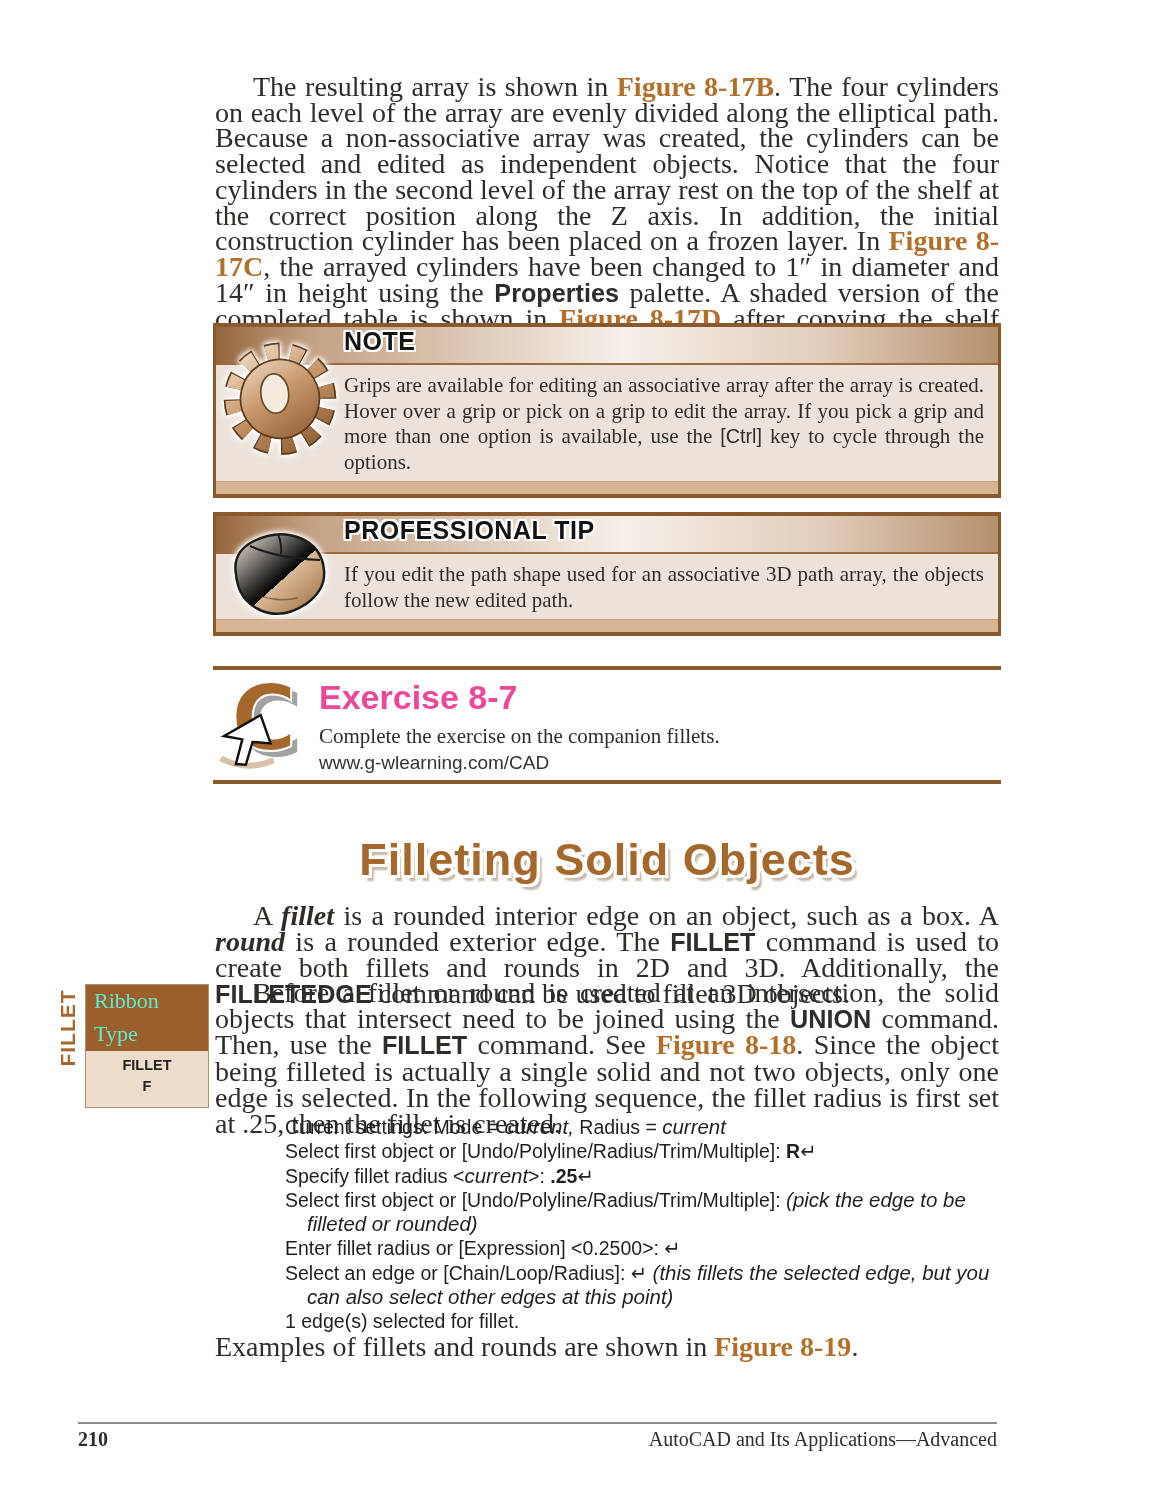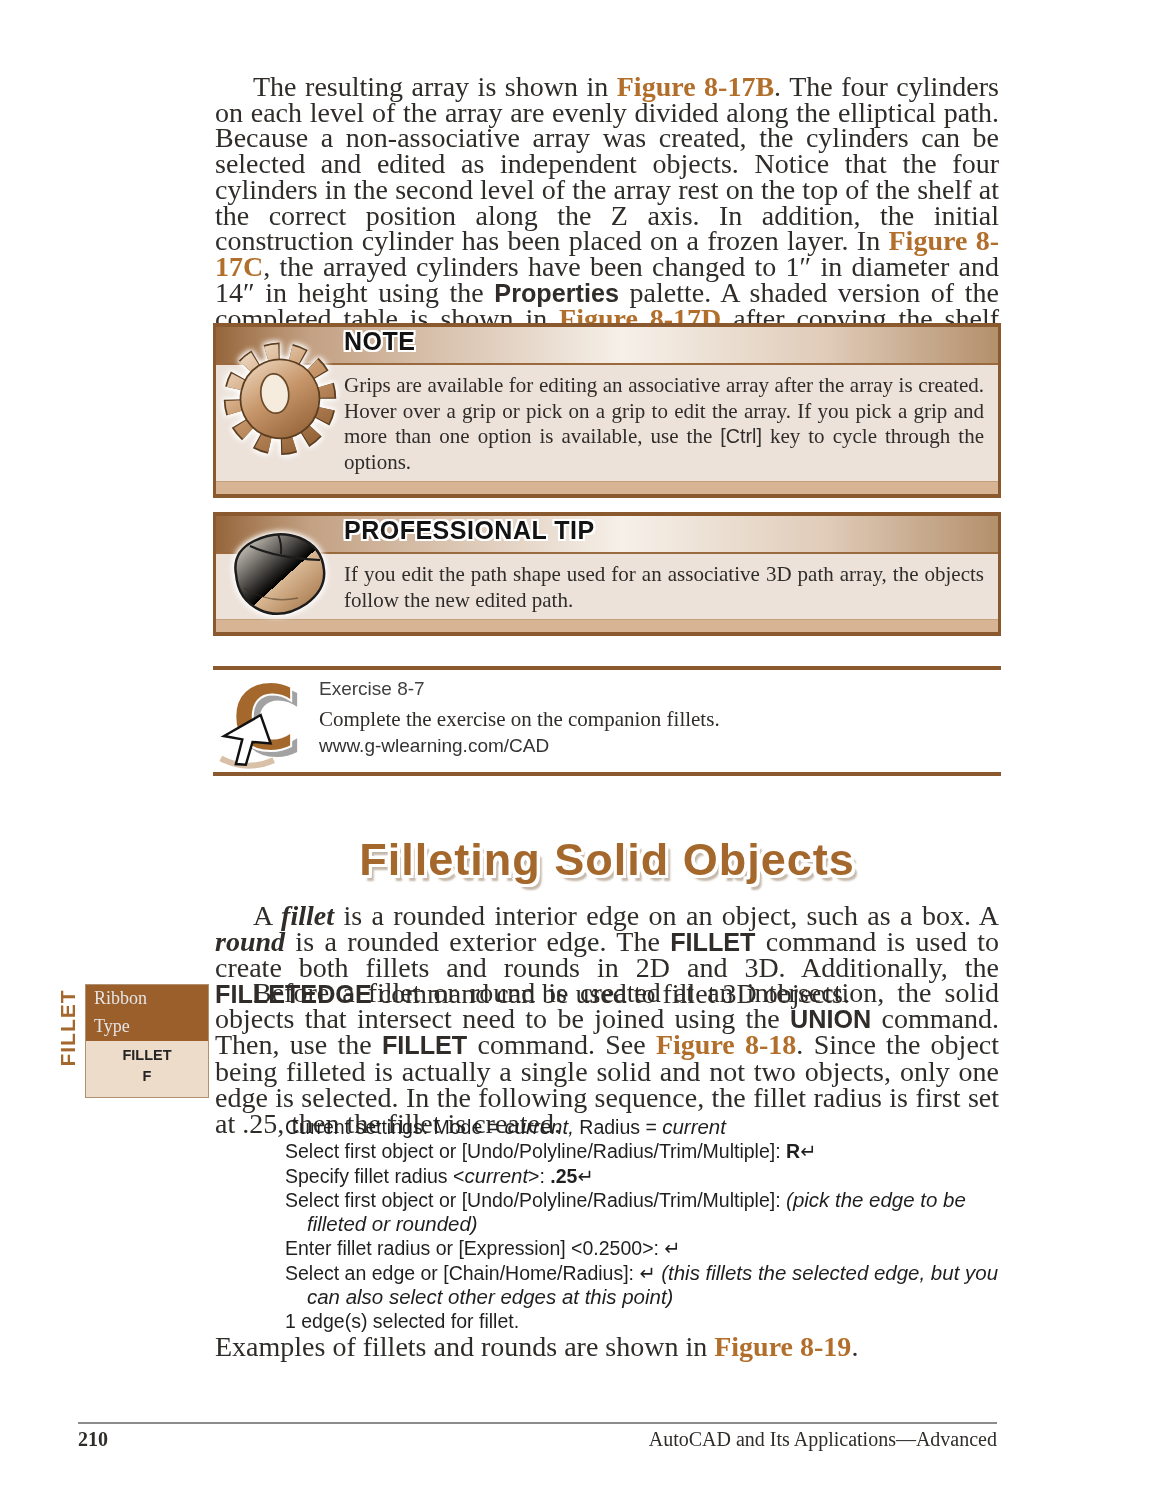--- a/index.html
+++ b/index.html
@@ -32,40 +32,40 @@
      text-shadow:-2px -2px 0 #fff,2px -2px 0 #fff,-2px 2px 0 #fff,2px 2px 0 #fff,
                  -2px 0 0 #fff,2px 0 0 #fff,0 -2px 0 #fff,0 2px 0 #fff;}
   .callout-body{padding:8px 14px 6px 128px;font-size:21px;line-height:25.5px;text-align:justify;}
   .callout-foot{height:12px;background:#d6b494;border-top:1px solid #c4a07c;}
   .callout-icon{position:absolute;filter:drop-shadow(0 0 3px #fff) drop-shadow(0 0 2px #fff);}
 
   
   #exercise{position:absolute;left:213px;top:666px;width:788px;}
   .ex-rule{height:4px;background:#8a5a2e;}
   .ex-inner{position:relative;min-height:102px;padding:8px 0 6px 106px;box-sizing:border-box;}
-  .ex-title{font-family:"Liberation Sans",sans-serif;font-weight:normal;font-size:19px;color:#404040;}
+  .ex-title{font-family:"Liberation Sans",sans-serif;font-weight:bold;font-size:34px;color:#ec4899;}
   .ex-body{font-size:21px;margin-top:7px;}
   .ex-url{font-family:"Liberation Sans",sans-serif;font-size:19px;color:#333;margin-top:3px;}
   .ex-icon{position:absolute;left:0px;top:6px;}
 
   
   #main-title{position:absolute;left:213px;top:834px;width:788px;text-align:center;
      font-family:"Liberation Sans",sans-serif;font-weight:bold;font-size:45px;letter-spacing:1px;
      color:#a5682c;
      text-shadow:-3px -3px 0 #fff,3px -3px 0 #fff,-3px 3px 0 #fff,3px 3px 0 #fff,
                  -3px 0 0 #fff,3px 0 0 #fff,0 -3px 0 #fff,0 3px 0 #fff,
                  5px 6px 2px rgba(150,125,100,.55);}
 
   
   #sidebar{position:absolute;left:52px;top:984px;width:160px;}
   .cmd-tab{position:absolute;left:-26px;top:32px;width:84px;text-align:center;
      transform:rotate(-90deg);font-family:"Liberation Sans",sans-serif;font-weight:bold;
      font-size:21px;letter-spacing:1px;color:#a5682c;}
   .ref-box{margin-left:33px;width:124px;border:1px solid #b09070;box-sizing:border-box;}
-  .ref-header{background:#9a5f2b;color:#e5e5e5;font-size:18px;padding:3px 0 4px 8px;}
+  .ref-header{background:#9a5f2b;color:#5eead4;font-size:22px;padding:3px 0 4px 8px;}
   .ref-body{background:#eddcca;padding:6px 6px 6px 7px;
      font-family:"Liberation Sans",sans-serif;font-weight:bold;font-size:14.5px;color:#242424;}
   .ref-modify{padding-left:15px;}
   .icon-button{width:46px;height:46px;margin:5px auto 2px;border:2px solid #8a8a8a;
      background:linear-gradient(135deg,#ffffff 0%,#e9e9e9 55%,#c9c9c9 100%);
      display:flex;align-items:center;justify-content:center;box-sizing:border-box;}
   .ref-center{text-align:center;}
   .type-body{background:#eddcca;text-align:center;font-family:"Liberation Sans",sans-serif;
      font-weight:bold;font-size:14.5px;color:#242424;padding:4px 0 10px;line-height:1.45;}
 
@@ -172,21 +172,21 @@
       </div>
     </div>
   </div>
 
   <div id="command-block">
     <div class="cmd-line"><span class="sg-s">Current settings: Mode = </span><span class="sg-i">current,</span><span class="sg-s"> Radius = </span><span class="sg-i">current</span></div>
     <div class="cmd-line"><span class="sg-s">Select first object or [Undo/Polyline/Radius/Trim/Multiple]: </span><span class="sg-b">R</span><span class="sg-s">↵</span></div>
     <div class="cmd-line"><span class="sg-s">Specify fillet radius &lt;</span><span class="sg-i">current</span><span class="sg-s">&gt;: </span><span class="sg-b">.25</span><span class="sg-s">↵</span></div>
     <div class="cmd-line hang"><span class="sg-s">Select first object or [Undo/Polyline/Radius/Trim/Multiple]: </span><span class="sg-i">(pick the edge to be filleted or rounded)</span></div>
     <div class="cmd-line"><span class="sg-s">Enter fillet radius or [Expression] &lt;0.2500&gt;: ↵</span></div>
-    <div class="cmd-line hang"><span class="sg-s">Select an edge or [Chain/Home/Radius]: ↵ </span><span class="sg-i">(this fillets the selected edge, but you can also select other edges at this point)</span></div>
+    <div class="cmd-line hang"><span class="sg-s">Select an edge or [Chain/Loop/Radius]: ↵ </span><span class="sg-i">(this fillets the selected edge, but you can also select other edges at this point)</span></div>
     <div class="cmd-line"><span class="sg-s">1 edge(s) selected for fillet.</span></div>
   </div>
 
   <div class="para" style="top:1334px;"><span class="sg-t">Examples of fillets and rounds are shown in </span><span class="sg-fig">Figure 8-19</span><span class="sg-t">.</span></div>
 
   <div id="footer">
     <span class="page-num">210</span>
     <span class="book-title">AutoCAD and Its Applications—Advanced</span>
   </div>
 

